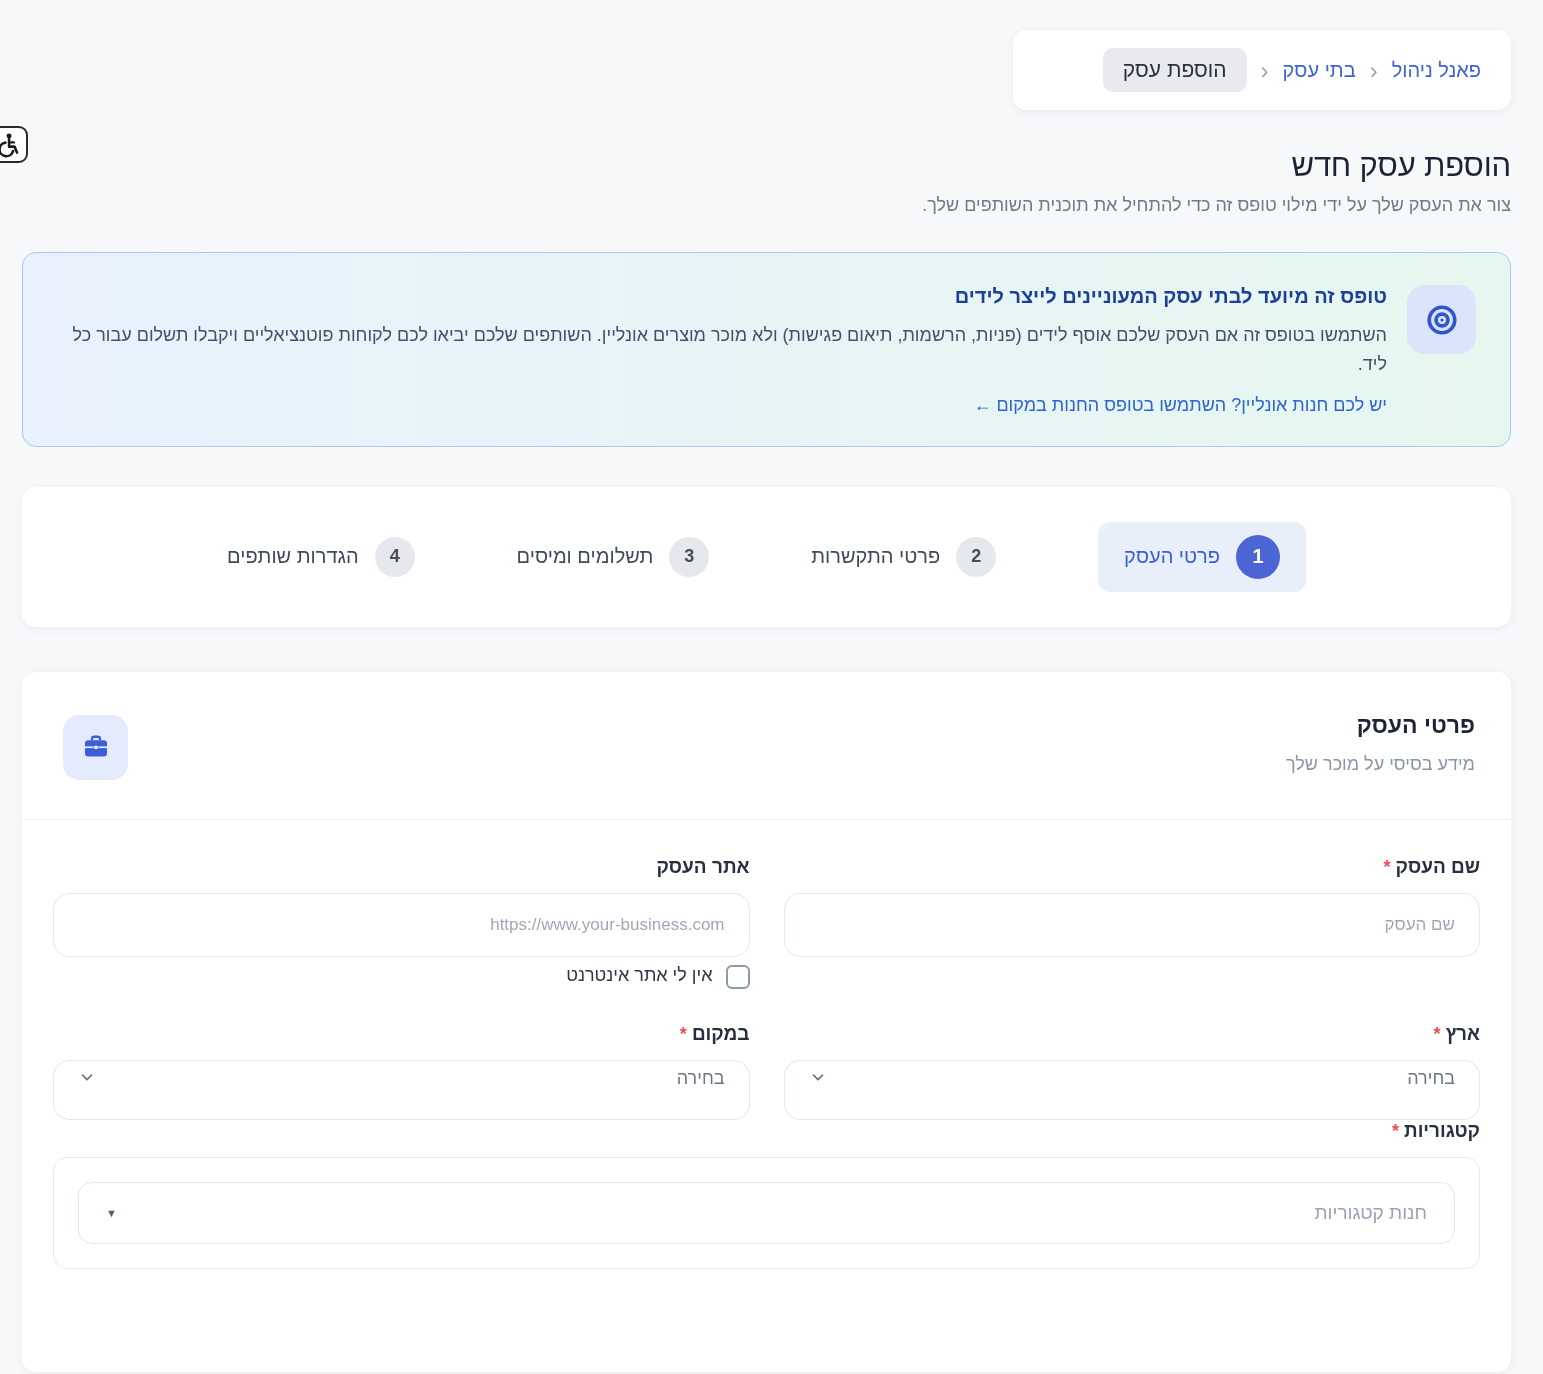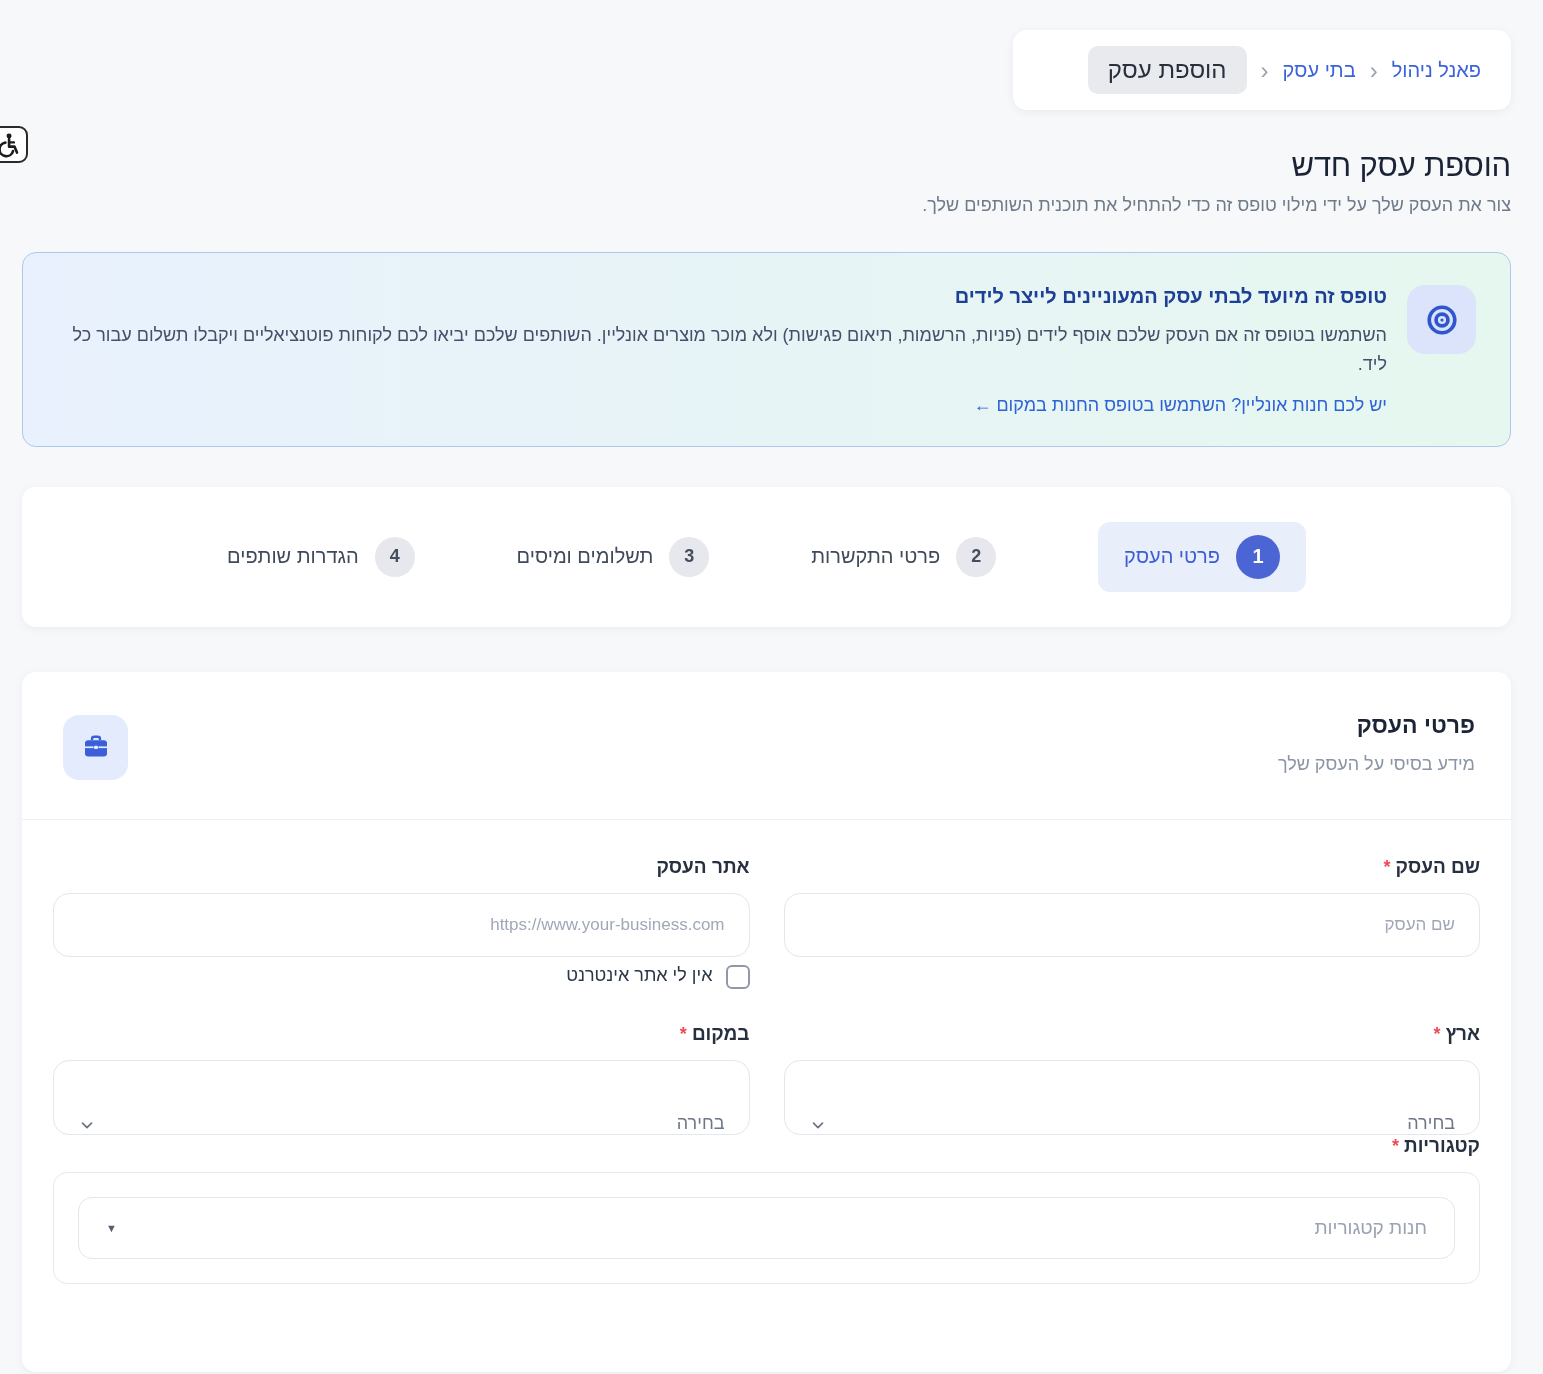--- a/index.html
+++ b/index.html
@@ -16,21 +16,21 @@
   
   .crumb-card {
     width:498px; height:80px; background:#fff; border-radius:14px;
     box-shadow:0 2px 10px rgba(25,39,70,.06);
     display:flex; align-items:center; gap:14px; padding:0 30px 0 24px;
     margin-bottom:38px;
   }
   .crumb-link { color:#3d63dc; font-size:20px; text-decoration:none; cursor:pointer; white-space:nowrap; }
   .crumb-sep { color:#9aa3b0; font-size:24px; line-height:1; padding-top:2px; }
   .crumb-current {
-    background:#e8eaee; color:#28303e; font-size:24px;
+    background:#e8eaee; color:#28303e; font-size:21px;
     border-radius:10px; padding:10px 20px; white-space:nowrap;
   }
 
   
   .a11y-btn {
     position:absolute; left:-12px; top:126px; width:40px; height:37px;
     background:#fff; border:2px solid #2a2a2a; border-radius:9px;
     display:flex; align-items:center; justify-content:center; cursor:pointer;
   }
 
@@ -94,22 +94,22 @@
     font-family:"Liberation Sans","DejaVu Sans",sans-serif;
   }
   .t-input::placeholder { color:#a0a8b8; }
 
   .chk-row { margin-top:8px; display:flex; gap:13px; justify-content:flex-start; }
   .chk-box { width:24px; height:24px; border:2px solid #8f99a8; border-radius:6px; background:#fff; cursor:pointer; flex:0 0 auto; }
   .chk-label { font-size:18px; color:#2b3648; cursor:pointer; }
 
   .row2 { margin-top:34px; }
   .select {
-    height:75px; border:1px solid #e3e6ec; border-radius:16px; background:#fff;
-    display:flex; align-items:flex-end; justify-content:space-between; padding:0 24px;
+    height:60px; border:1px solid #e3e6ec; border-radius:16px; background:#fff;
+    display:flex; align-items:flex-start; justify-content:space-between; padding:7px 24px;
     cursor:pointer;
   }
   .select-value { font-size:18px; color:#6e7787; }
 
   .row3 { }
   .cat-outer { border:1px solid #e6e8ee; border-radius:14px; padding:24px; }
   .cat-inner {
     border:1px solid #e3e6ec; border-radius:14px; height:62px;
     display:flex; align-items:center; justify-content:space-between; padding:0 27px;
     cursor:pointer;
@@ -176,21 +176,21 @@
     </div>
     <div class="step">
       <span class="step-num">4</span>
       <span class="step-label">הגדרות שותפים</span>
     </div>
   </div>
 
   <div class="main-card">
     <div class="card-head">
       <div class="card-title">פרטי העסק</div>
-      <div class="card-sub">מידע בסיסי על העסק שלך</div>
+      <div class="card-sub">מידע בסיסי על מוכר שלך</div>
       <div class="card-icon">
         <svg width="30" height="30" viewBox="0 0 24 24">
           <path d="M8.8 6.5 V5.6 A1.8 1.8 0 0 1 10.6 3.8 H13.4 A1.8 1.8 0 0 1 15.2 5.6 V6.5" stroke="#3a5fd9" stroke-width="1.9" fill="none"></path>
           <rect x="3.2" y="6.5" width="17.6" height="13" rx="2.6" fill="#3a5fd9"></rect>
           <path d="M3.2 12.2 H10" stroke="#e4ebfc" stroke-width="1.4"></path>
           <path d="M14 12.2 H20.8" stroke="#e4ebfc" stroke-width="1.4"></path>
           <rect x="10.4" y="10.9" width="3.2" height="2.6" rx="0.8" fill="#e4ebfc"></rect>
         </svg>
       </div>
     </div>

